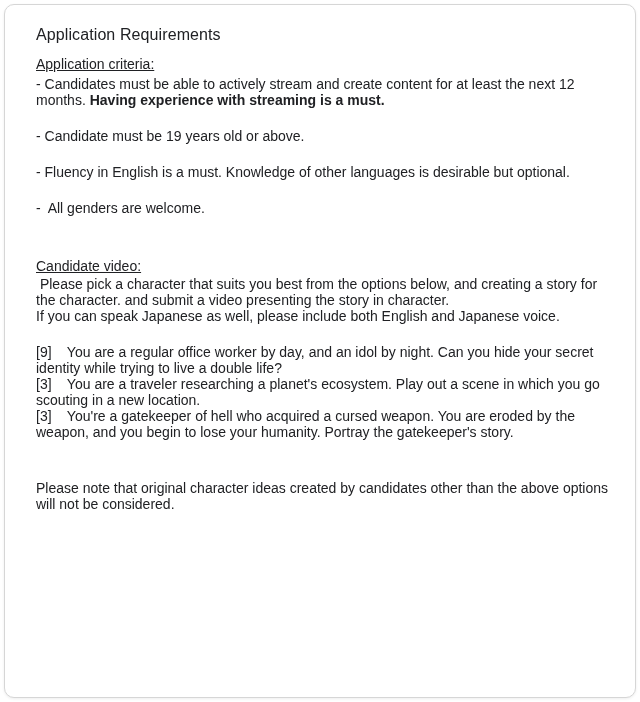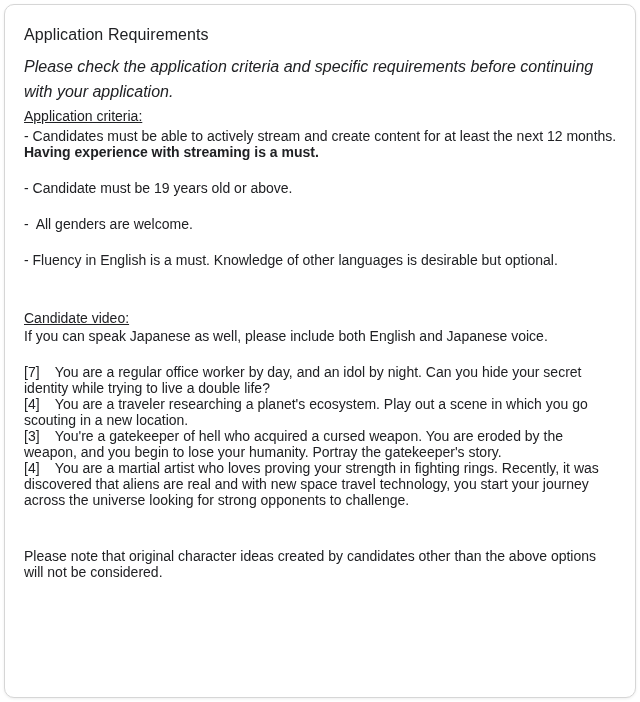--- a/index.html
+++ b/index.html
@@ -16,21 +16,21 @@
   .card {
     position: absolute;
     left: 4px;
     top: 4px;
     width: 632px;
     height: 694px;
     background: #ffffff;
     border: 1px solid #d6d6d6;
     border-radius: 10px;
     box-shadow: 0 1px 3px rgba(0,0,0,0.07);
-    padding: 19px 16px 18px 19px;
+    padding: 19px 16px 18px 31px;
     overflow: hidden;
   }
   .title {
     font-size: 16px;
     font-weight: 400;
     line-height: 22px;
     letter-spacing: 0.1px;
     margin-bottom: 8px;
   }
   .subtitle {
@@ -56,39 +56,38 @@
   .gap-2 { margin-top: 40px; }  
   .tight { margin-top: 2px; }
 </style>
 </head>
 <body>
 
 <div class="card">
 
   <h1 class="title">Application Requirements</h1>
 
-  <p class="subtitle">Please check the application criteria and specific requirements before continuing with your application.</p>
 
   <p class="heading">Application criteria:</p>
 
   <p class="body tight"><span>- Candidates must be able to actively stream and create content for at least the next 12 months. </span><span class="bold">Having experience with streaming is a must.</span></p>
 
   <p class="body gap-1">- Candidate must be 19 years old or above.</p>
 
+  <p class="body gap-1">- Fluency in English is a must. Knowledge of other languages is desirable but optional.</p>
+
   <p class="body gap-1">-  All genders are welcome.</p>
-
-  <p class="body gap-1">- Fluency in English is a must. Knowledge of other languages is desirable but optional.</p>
 
   <p class="heading gap-2">Candidate video:</p>
 
+  <p class="body"> Please pick a character that suits you best from the options below, and creating a story for the character. and submit a video presenting the story in character.</p>
 
   <p class="body">If you can speak Japanese as well, please include both English and Japanese voice.</p>
 
   <div class="gap-1">
-    <p class="body">[7]    You are a regular office worker by day, and an idol by night. Can you hide your secret identity while trying to live a double life?</p>
-    <p class="body">[4]    You are a traveler researching a planet's ecosystem. Play out a scene in which you go scouting in a new location.</p>
+    <p class="body">[9]    You are a regular office worker by day, and an idol by night. Can you hide your secret identity while trying to live a double life?</p>
+    <p class="body">[3]    You are a traveler researching a planet's ecosystem. Play out a scene in which you go scouting in a new location.</p>
     <p class="body">[3]    You're a gatekeeper of hell who acquired a cursed weapon. You are eroded by the weapon, and you begin to lose your humanity. Portray the gatekeeper's story.</p>
-    <p class="body">[4]    You are a martial artist who loves proving your strength in fighting rings. Recently, it was discovered that aliens are real and with new space travel technology, you start your journey across the universe looking for strong opponents to challenge.</p>
   </div>
 
   <p class="body gap-2">Please note that original character ideas created by candidates other than the above options will not be considered.</p>
 
 </div>
 
 </body></html>

